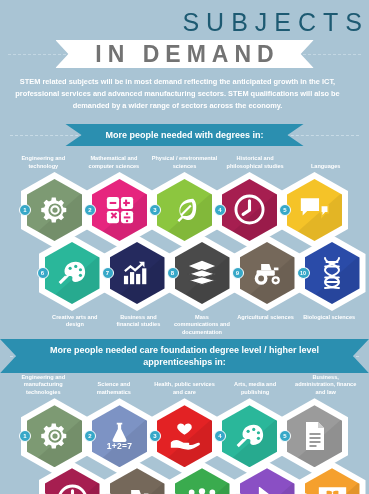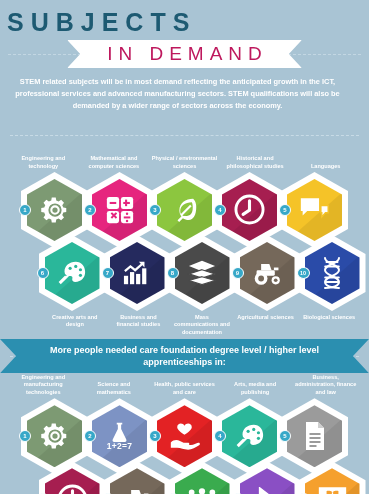--- a/index.html
+++ b/index.html
@@ -6,23 +6,23 @@
   html,body { width:369px; height:494px; }
   body {
     background:#a9c4d4;
     font-family:"Liberation Sans", sans-serif;
     position:relative;
     overflow:hidden;
   }
 
   
   .title-main{
-    text-align:left;
+    text-align:right;
     font-size:25px;
-    font-weight:bold;
+    font-weight:normal;
     letter-spacing:7px;
     color:#1d5a72;
     padding-top:8px;
     text-indent:7px;
   }
 
   .ribbon-wrap{
     position:relative;
     height:28px;
     margin-top:3px;
@@ -42,24 +42,24 @@
     display:flex;
     align-items:center;
     justify-content:center;
     padding:0 34px;
     clip-path:polygon(0 0, 100% 0, 100% 100%, 0 100%, 9px 50%);
   }
   .ribbon.white-rib{
     clip-path:polygon(0% 0%, 100% 0%, calc(100% - 13px) 50%, 100% 100%, 0% 100%, 13px 50%);
   }
   .ribbon-text{
-    font-size:19px;
-    font-weight:normal;
+    font-size:23px;
+    font-weight:bold;
     letter-spacing:6px;
-    color:#be185d;
+    color:#737373;
     text-indent:6px;
     white-space:nowrap;
   }
 
   
   .intro{
     text-align:center;
     color:#ffffff;
     font-size:7.4px;
     font-weight:bold;
@@ -204,20 +204,23 @@
   <div class="dash-line"></div>
   <div class="ribbon white-rib">
     <span class="ribbon-text">IN DEMAND</span>
   </div>
 </div>
 
 <div class="intro">STEM related subjects will be in most demand reflecting the anticipated growth in the ICT, professional services and advanced manufacturing sectors.  STEM qualifications will also be demanded by a wider range of sectors across the economy.</div>
 
 <div class="banner-wrap">
   <div class="banner-dash"></div>
+  <div class="banner">
+    <span>More people needed with degrees in:</span>
+  </div>
 </div>
 
 <div class="hex-section">
   <div class="label-row top">
     <div>Engineering and technology</div>
     <div>Mathematical and computer sciences</div>
     <div>Physical / environmental sciences</div>
     <div>Historical and philosophical studies</div>
     <div>Languages</div>
   </div>

